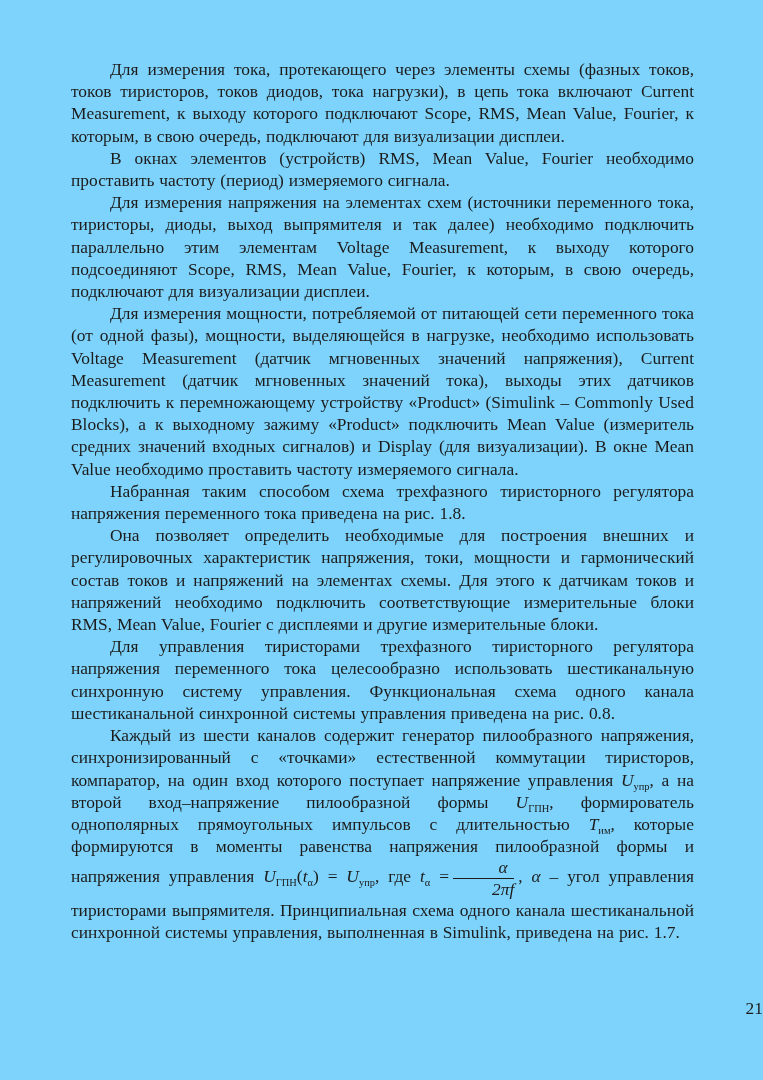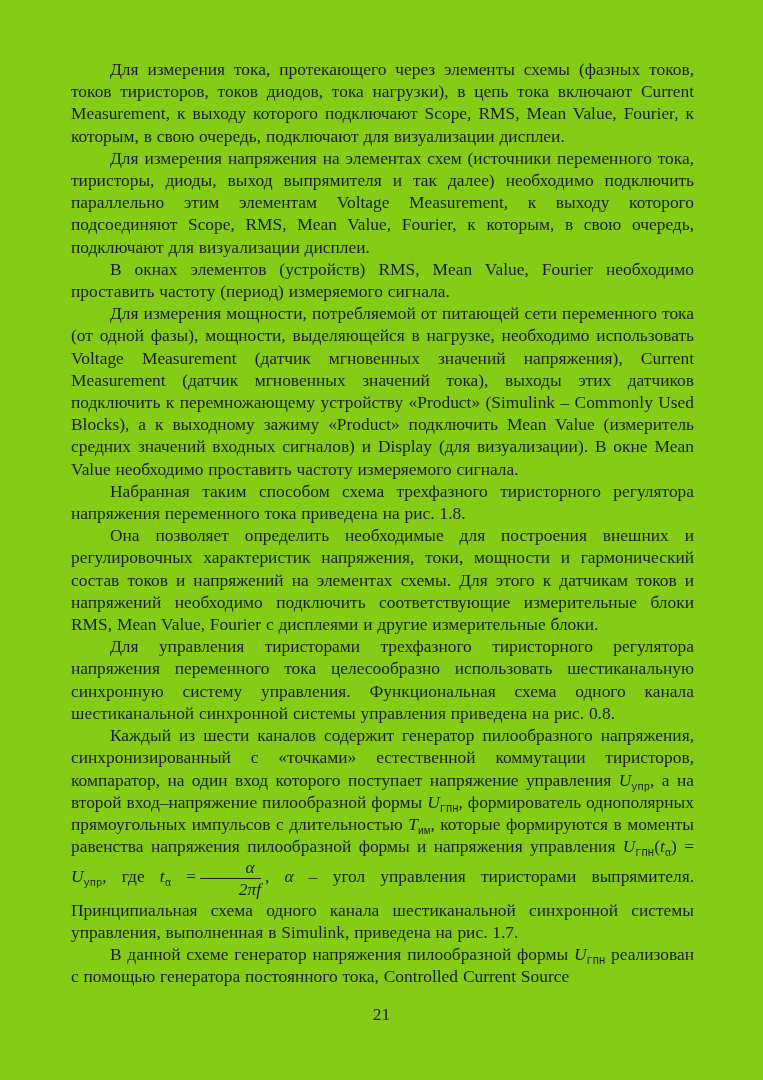--- a/index.html
+++ b/index.html
@@ -11,21 +11,21 @@
     width: 763px;
     height: 1080px;
     position: relative;
     overflow: hidden;
     font-family: "Liberation Serif", "DejaVu Serif", serif;
     color: #1c1c1c;
   }
   .page {
     position: absolute;
     inset: 0;
-    background: #84cc16;
+    background: #7dd3fc;
   }
   .text-block {
     position: absolute;
     left: 71px;
     top: 58px;
     width: 623px;
   }
   .para {
     margin: 0;
     text-indent: 39px;
@@ -34,21 +34,20 @@
     line-height: 22.2px;
     word-spacing: 0.5px;
   }
   .mvar { white-space: nowrap; }
   .mvar .base { font-style: italic; font-family: "Liberation Serif", "DejaVu Serif", serif; }
   .mvar sub {
     font-size: 0.6em;
     line-height: 0;
     vertical-align: -0.4em;
     font-style: normal;
-    font-family: Liberation Mono, monospace;
   }
   .frac {
     display: inline-flex;
     flex-direction: column;
     vertical-align: middle;
     text-align: center;
     line-height: 1.05;
     margin: 1px 4px;
     font-style: italic;
   }
@@ -59,38 +58,37 @@
   }
   .frac .den {
     display: block;
     padding-top: 1px;
     text-align: center;
   }
   .page-number {
     position: absolute;
     left: 0;
     right: 0;
-    bottom: 55px;
-    text-align: center;
+    bottom: 61px;
+    text-align: right;
     font-size: 17.4px;
     color: #1c1c1c;
   }
 </style>
 </head>
 <body>
 
 <div class="page">
   <div class="text-block">
       <p class="para">Для измерения тока, протекающего через элементы схемы (фазных токов, токов тиристоров, токов диодов, тока нагрузки), в цепь тока включают Current Measurement, к выходу которого подключают Scope, RMS, Mean Value, Fourier, к которым, в свою очередь, подключают для визуализации дисплеи.</p>
+      <p class="para">В окнах элементов (устройств) RMS, Mean Value, Fourier необходимо проставить частоту (период) измеряемого сигнала.</p>
       <p class="para">Для измерения напряжения на элементах схем (источники переменного тока, тиристоры, диоды, выход выпрямителя и так далее) необходимо подключить параллельно этим элементам Voltage Measurement, к выходу которого подсоединяют Scope, RMS, Mean Value, Fourier, к которым, в свою очередь, подключают для визуализации дисплеи.</p>
-      <p class="para">В окнах элементов (устройств) RMS, Mean Value, Fourier необходимо проставить частоту (период) измеряемого сигнала.</p>
       <p class="para">Для измерения мощности, потребляемой от питающей сети переменного тока (от одной фазы), мощности, выделяющейся в нагрузке, необходимо использовать Voltage Measurement (датчик мгновенных значений напряжения), Current Measurement (датчик мгновенных значений тока), выходы этих датчиков подключить к перемножающему устройству «Product» (Simulink – Commonly Used Blocks), а к выходному зажиму «Product» подключить Mean Value (измеритель средних значений входных сигналов) и Display (для визуализации). В окне Mean Value необходимо проставить частоту измеряемого сигнала.</p>
       <p class="para">Набранная таким способом схема трехфазного тиристорного регулятора напряжения переменного тока приведена на рис. 1.8.</p>
       <p class="para">Она позволяет определить необходимые для построения внешних и регулировочных характеристик напряжения, токи, мощности и гармонический состав токов и напряжений на элементах схемы. Для этого к датчикам токов и напряжений необходимо подключить соответствующие измерительные блоки RMS, Mean Value, Fourier с дисплеями и другие измерительные блоки.</p>
       <p class="para">Для управления тиристорами трехфазного тиристорного регулятора напряжения переменного тока целесообразно использовать шестиканальную синхронную систему управления. Функциональная схема одного канала шестиканальной синхронной системы управления приведена на рис. 0.8.</p>
       <p class="para">Каждый из шести каналов содержит генератор пилообразного напряжения, синхронизированный с «точками» естественной коммутации тиристоров, компаратор, на один вход которого поступает напряжение управления <span class="mvar"><span class="base">U</span><sub>упр</sub></span>, а на второй вход–напряжение пилообразной формы <span class="mvar"><span class="base">U</span><sub>ГПН</sub></span>, формирователь однополярных прямоугольных импульсов с длительностью <span class="mvar"><span class="base">T</span><sub>им</sub></span>, которые формируются в моменты равенства напряжения пилообразной формы и напряжения управления <span class="mvar"><span class="base">U</span><sub>ГПН</sub></span>(<span class="mvar"><span class="base">t</span><sub>α</sub></span>) = <span class="mvar"><span class="base">U</span><sub>упр</sub></span>, где <span class="mvar"><span class="base">t</span><sub>α</sub></span> =<span class="frac">
           <span class="num">α</span>
           <span class="den">2πf</span>
         </span>, <span class="mvar"><span class="base">α</span></span> – угол управления тиристорами выпрямителя. Принципиальная схема одного канала шестиканальной синхронной системы управления, выполненная в Simulink, приведена на рис. 1.7.</p>
-      <p class="para">В данной схеме генератор напряжения пилообразной формы <span class="mvar"><span class="base">U</span><sub>ГПН</sub></span> реализован с помощью генератора постоянного тока, Controlled Current Source</p>
     </div>
   <div class="page-number">21</div>
 </div>
 
 </body></html>

